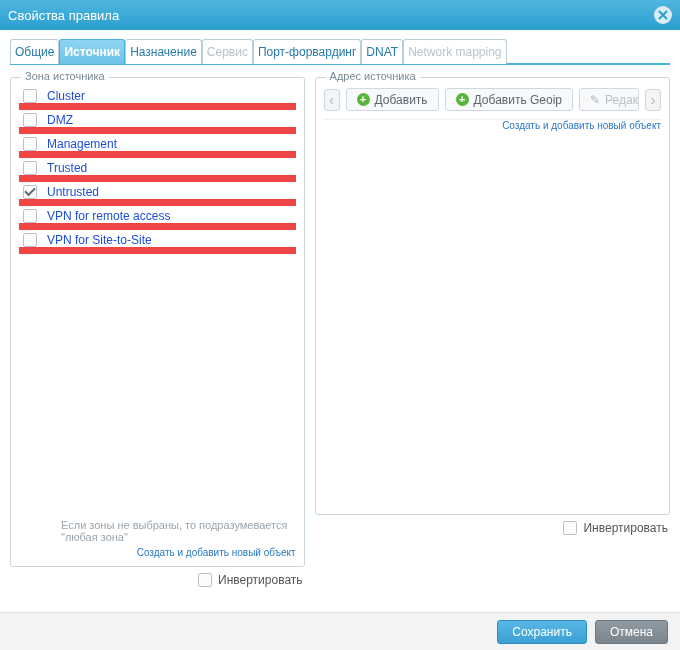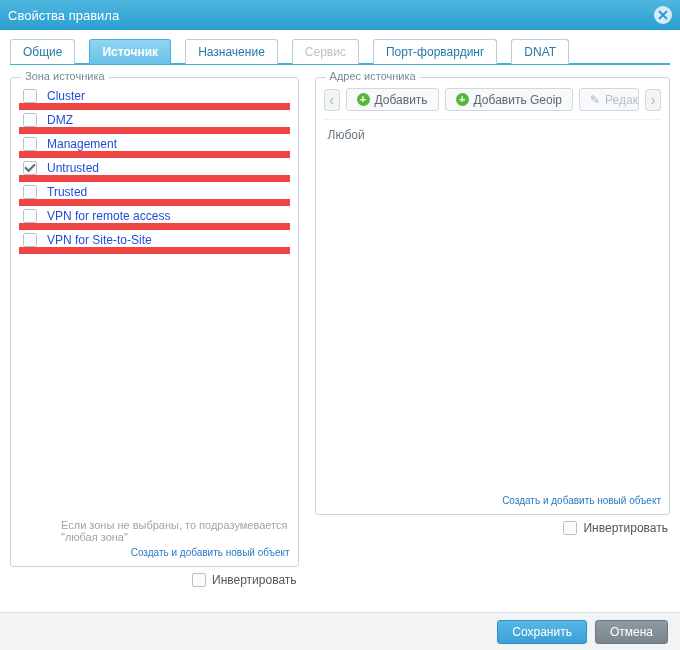--- a/index.html
+++ b/index.html
@@ -16,40 +16,40 @@
   .close-btn {
     width:18px; height:18px; border-radius:50%;
     background:#d7edf6;
     display:flex; align-items:center; justify-content:center;
     color:#2a9ed0; font-weight:bold; cursor:pointer;
   }
   .close-btn svg { width:10px; height:10px; }
   .body { padding:8px 10px 0 10px; }
   .tabstrip { display:flex; border-bottom:2px solid #46aee0; }
   .tab {
-    padding:5px 12px;
+    padding:5px 4px;
     border:1px solid #b8cdd8;
     border-bottom:none;
-    margin-right:14px;
+    margin-right:0;
     background:#fff;
     color:#2779aa;
     font-size:12px;
     border-radius:3px 3px 0 0;
     cursor:pointer;
     position:relative;
     top:1px;
   }
   .tab.active {
     background: linear-gradient(#8fd4f2,#6cc2e8);
     border-color:#46aee0;
     color:#fff;
     font-weight:bold;
   }
   .tab.disabled { color:#b9c3ca; cursor:default; }
-  .content { display:flex; gap:16px; padding-top:12px; }
+  .content { display:flex; gap:10px; padding-top:12px; }
   .fieldset {
     border:1px solid #c9d5dd;
     border-radius:3px;
     position:relative;
     padding:8px;
     background:#fff;
   }
   .fieldset .legend {
     position:absolute; top:-8px; left:10px;
     background:#fff; padding:0 4px;
@@ -161,20 +161,21 @@
   </div>
 
   <div class="body">
     <div class="tabstrip" id="tabstrip">
         <div class="tab">Общие</div>
         <div class="tab active">Источник</div>
         <div class="tab">Назначение</div>
         <div class="tab disabled">Сервис</div>
         <div class="tab">Порт-форвардинг</div>
         <div class="tab">DNAT</div>
+        <div class="tab disabled">Network mapping</div>
       </div>
 
     <div class="content">
 
       <div class="left-panel">
         <div class="fieldset zone-box">
           <span class="legend">Зона источника</span>
           <div class="zone-list" id="zone-list">
               <div class="zone-row">
                 <span class="checkbox"></span>
@@ -182,26 +183,26 @@
               </div>
               <div class="zone-row">
                 <span class="checkbox"></span>
                 <span>DMZ</span>
               </div>
               <div class="zone-row">
                 <span class="checkbox"></span>
                 <span>Management</span>
               </div>
               <div class="zone-row">
+                <span class="checkbox"></span>
+                <span>Trusted</span>
+              </div>
+              <div class="zone-row">
                 <span class="checkbox checked"></span>
                 <span>Untrusted</span>
-              </div>
-              <div class="zone-row">
-                <span class="checkbox"></span>
-                <span>Trusted</span>
               </div>
               <div class="zone-row">
                 <span class="checkbox"></span>
                 <span>VPN for remote access</span>
               </div>
               <div class="zone-row">
                 <span class="checkbox"></span>
                 <span>VPN for Site-to-Site</span>
               </div>
             </div>
@@ -232,23 +233,20 @@
             </span>
             <span class="btn disabled" style="overflow:hidden; max-width:60px;">
               <span class="pencil-ic">✎</span>
               <span>Редактировать</span>
             </span>
             <span class="scroll-btn">
               <span>›</span>
             </span>
           </div>
 
-          <div class="addr-list">
-            <span>Любой</span>
-          </div>
 
           <div class="link">Создать и добавить новый объект</div>
         </div>
         <div class="invert-row">
           <span class="checkbox"></span>
           <span>Инвертировать</span>
         </div>
       </div>
 
     </div>

